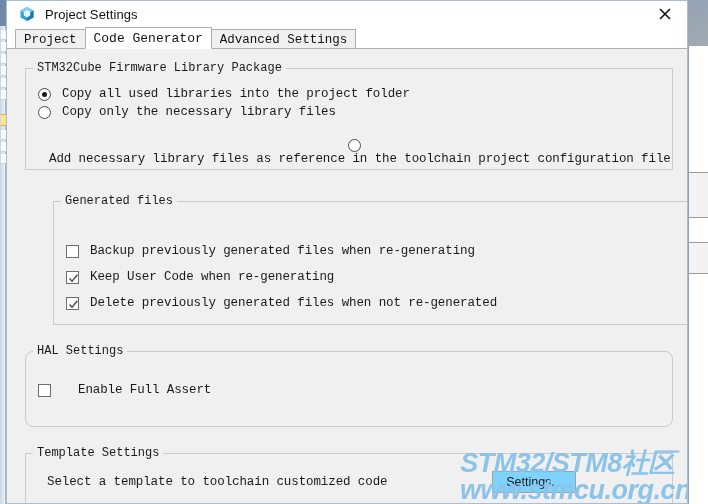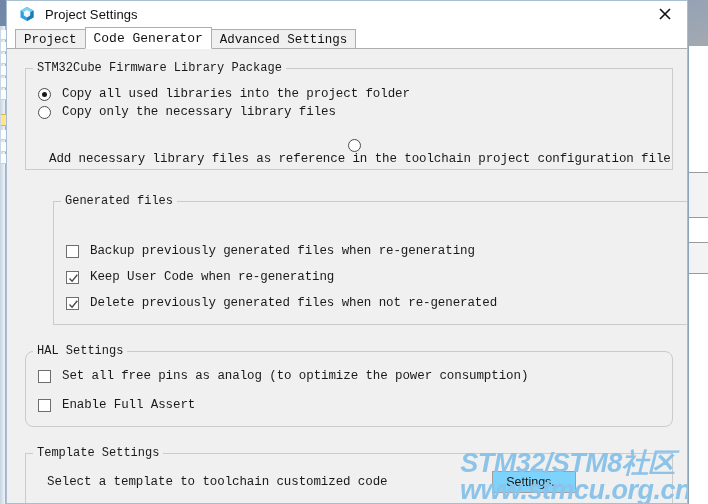--- a/index.html
+++ b/index.html
@@ -351,26 +351,22 @@
             <polyline points="1.5,5.4 4.1,8.2 9.3,1.8" fill="none" stroke="#4a4a4a" stroke-width="1.4"></polyline>
           </svg>
         </span>
         <span class="opt-label">Delete previously generated files when not re-generated</span>
       </div>
     </div>
 
     <div class="groupbox" style="left:18px; top:302px; width:646px; height:74px;border-radius:8px;">
       <span class="gb-title">HAL Settings</span>
 
-      <div class="opt-row" style="top:17px;">
-        <span class="checkbox"></span>
-        <span class="opt-label">Set all free pins as analog (to optimize the power consumption)</span>
-      </div>
-
-      <div class="opt-row" style="top:46px;">
+
+      <div class="opt-row" style="top:31px;gap:16px;">
         <span class="checkbox"></span>
         <span class="opt-label">Enable Full Assert</span>
       </div>
     </div>
 
     <div class="groupbox" style="left:18px; top:404px; width:646px; height:56px;">
       <span class="gb-title">Template Settings</span>
 
       <div class="opt-row" style="top:21px; left:10px;">
         <span class="opt-label">Select a template to toolchain customized code</span>

